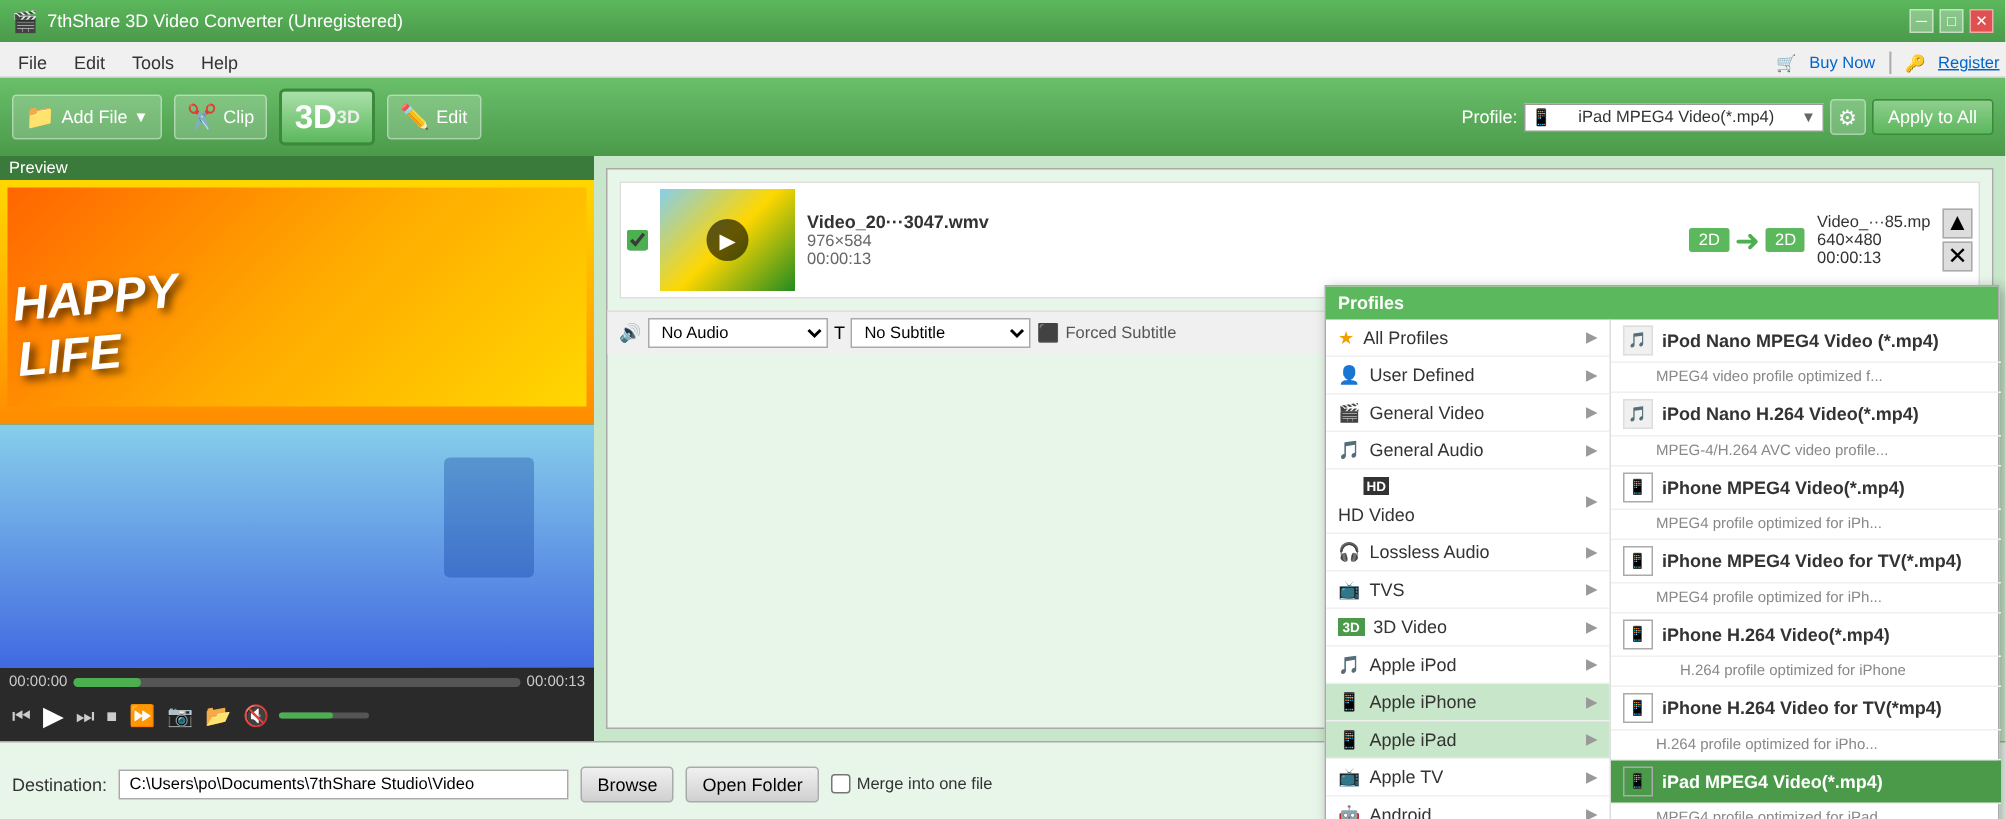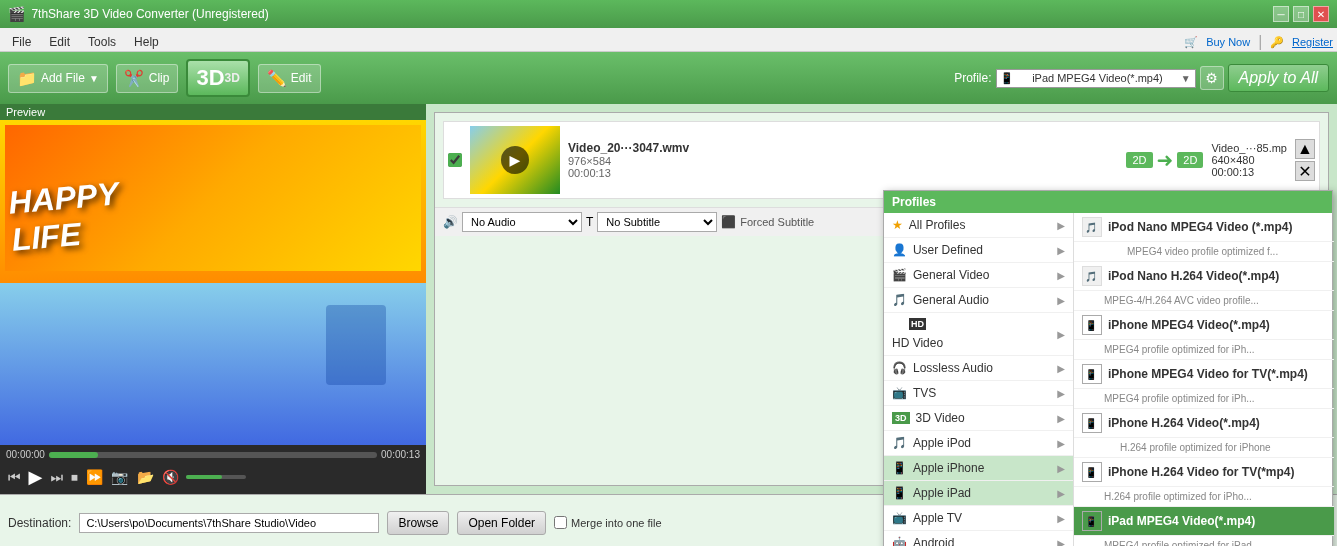--- a/index.html
+++ b/index.html
@@ -77,42 +77,41 @@
       width: 200px;
       display: flex; align-items: center; justify-content: space-between;
       cursor: pointer;
     }
     .apply-all-btn {
       background: linear-gradient(to bottom, #8fce8f, #5cb85c);
       border: 1px solid #3a8a3a;
       border-radius: 3px;
       padding: 4px 10px;
       color: white;
-      font-size: 16px;
-      cursor: pointer;
-      font-style: italic;
+      font-size: 12px;
+      cursor: pointer;
     }
     .settings-icon {
       width: 24px; height: 24px;
       background: rgba(255,255,255,0.2);
       border: 1px solid rgba(255,255,255,0.4);
       border-radius: 3px;
       display: flex; align-items: center; justify-content: center;
       color: white; font-size: 14px; cursor: pointer;
     }
 
     
     .main-area {
       display: flex;
       height: 390px;
     }
 
     
     .preview-panel {
-      width: 426px;
+      width: 396px;
       background: #1a1a1a;
       flex-shrink: 0;
       display: flex;
       flex-direction: column;
       border-radius: 27px;
     }
     .preview-label {
       background: #3a7a3a;
       color: white;
       font-size: 11px;
@@ -638,21 +637,21 @@
 
     <div class="submenu-section">
       <div class="submenu-item">
         <div class="submenu-icon">🎵</div>
         <div class="submenu-text">
           <div class="title">iPod Nano MPEG4 Video (*.mp4)</div>
         </div>
       </div>
       <div class="submenu-item" style="padding-left:30px;">
         <div class="submenu-text">
-          <div style="font-size:10px; color:#888;margin-left:23px;">MPEG4 video profile optimized f...</div>
+          <div style="font-size:10px; color:#888;">MPEG4 video profile optimized f...</div>
         </div>
       </div>
       <div class="submenu-item">
         <div class="submenu-icon">🎵</div>
         <div class="submenu-text">
           <div class="title">iPod Nano H.264 Video(*.mp4)</div>
         </div>
       </div>
       <div class="submenu-item" style="padding-left:30px;">
         <div class="submenu-text">

